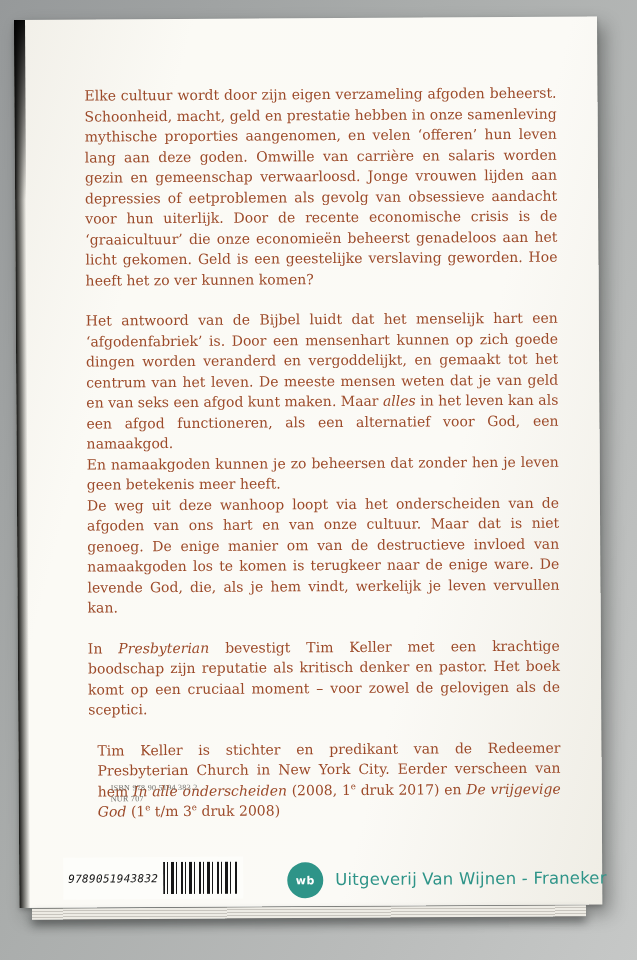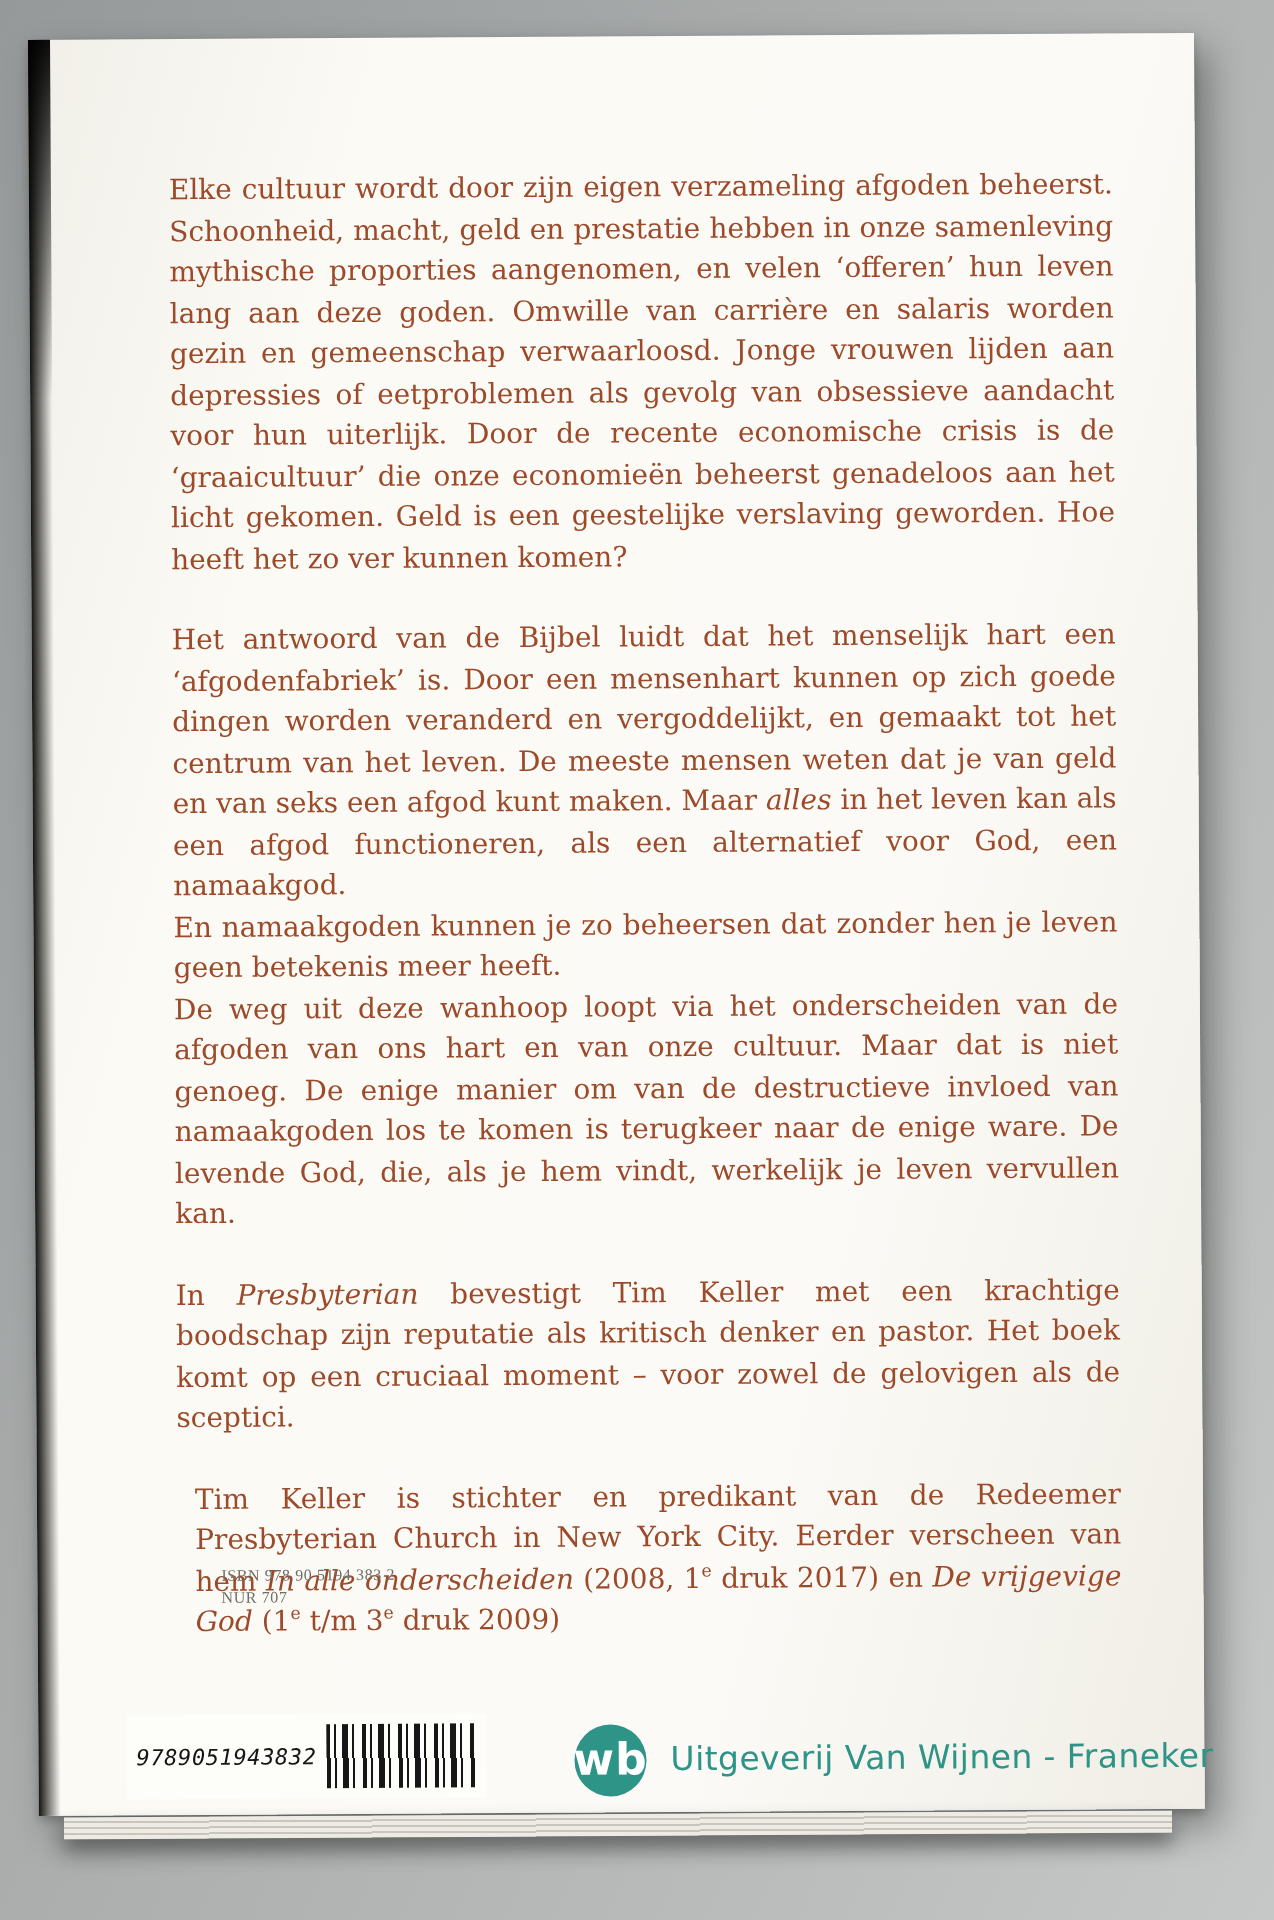--- a/index.html
+++ b/index.html
@@ -82,21 +82,21 @@
         #161616 8px 11px, transparent 11px 13px,
         #161616 13px 14px, transparent 14px 18px);
   }
 
   
   .logo-circle {
     position: absolute; left: 268px; top: 844px;
     width: 36px; height: 36px; border-radius: 50%;
     background: #2e9488; color: #ffffff;
     font-family: "DejaVu Sans", sans-serif; font-weight: bold;
-    font-size: 22px; letter-spacing: 0.5px;
+    font-size: 11px; letter-spacing: 0.5px;
     display: flex; align-items: center; justify-content: center;
   }
   .publisher-name {
     position: absolute; left: 316px; top: 852px;
     color: #2e9488;
     font-family: "DejaVu Sans", sans-serif;
     font-size: 16.5px; letter-spacing: 0.2px;
     white-space: nowrap;
   }
 </style>
@@ -108,21 +108,21 @@
   <div class="book">
 
     <div class="spine"></div>
 
     <div class="blurb">
       <p><span>Elke cultuur wordt door zijn eigen verzameling afgoden beheerst. Schoonheid, macht, geld en prestatie hebben in onze samenleving mythische proporties aangenomen, en velen ‘offeren’ hun leven lang aan deze goden. Omwille van carrière en salaris worden gezin en gemeenschap verwaarloosd. Jonge vrouwen lijden aan depressies of eetproblemen als gevolg van obsessieve aandacht voor hun uiterlijk. Door de recente economische crisis is de ‘graaicultuur’ die onze economieën beheerst genadeloos aan het licht gekomen. Geld is een geestelijke verslaving geworden. Hoe heeft het zo ver kunnen komen?</span></p>
       <p class="gap"><span>Het antwoord van de Bijbel luidt dat het menselijk hart een ‘afgodenfabriek’ is. Door een mensenhart kunnen op zich goede dingen worden veranderd en vergoddelijkt, en gemaakt tot het centrum van het leven. De meeste mensen weten dat je van geld en van seks een afgod kunt maken. Maar </span><span class="it">alles</span><span> in het leven kan als een afgod functioneren, als een alternatief voor God, een namaakgod.</span></p>
       <p><span>En namaakgoden kunnen je zo beheersen dat zonder hen je leven geen betekenis meer heeft.</span></p>
       <p><span>De weg uit deze wanhoop loopt via het onderscheiden van de afgoden van ons hart en van onze cultuur. Maar dat is niet genoeg. De enige manier om van de destructieve invloed van namaakgoden los te komen is terugkeer naar de enige ware. De levende God, die, als je hem vindt, werkelijk je leven vervullen kan.</span></p>
       <p class="gap"><span>In </span><span class="it">Presbyterian</span><span> bevestigt Tim Keller met een krachtige boodschap zijn reputatie als kritisch denker en pastor. Het boek komt op een cruciaal moment – voor zowel de gelovigen als de sceptici.</span></p>
-      <p class="gap indent"><span>Tim Keller is stichter en predikant van de Redeemer Presbyterian Church in New York City. Eerder verscheen van hem </span><span class="it">In alle onderscheiden</span><span> (2008, 1</span><sup>e</sup><span> druk 2017) en </span><span class="it">De vrijgevige God</span><span> (1</span><sup>e</sup><span> t/m 3</span><sup>e</sup><span> druk 2009)</span></p>
+      <p class="gap indent"><span>Tim Keller is stichter en predikant van de Redeemer Presbyterian Church in New York City. Eerder verscheen van hem </span><span class="it">In alle onderscheiden</span><span> (2008, 1</span><sup>e</sup><span> druk 2017) en </span><span class="it">De vrijgevige God</span><span> (1</span><sup>e</sup><span> t/m 3</span><sup>e</sup><span> druk 2008)</span></p>
     </div>
 
     <div class="imprint">
       <div>ISBN 978 90 5194 383 2</div>
       <div>NUR 707</div>
     </div>
 
     <div class="barcode">
       <span class="barcode-digits">9789051943832</span>
       <span class="bars"></span>

